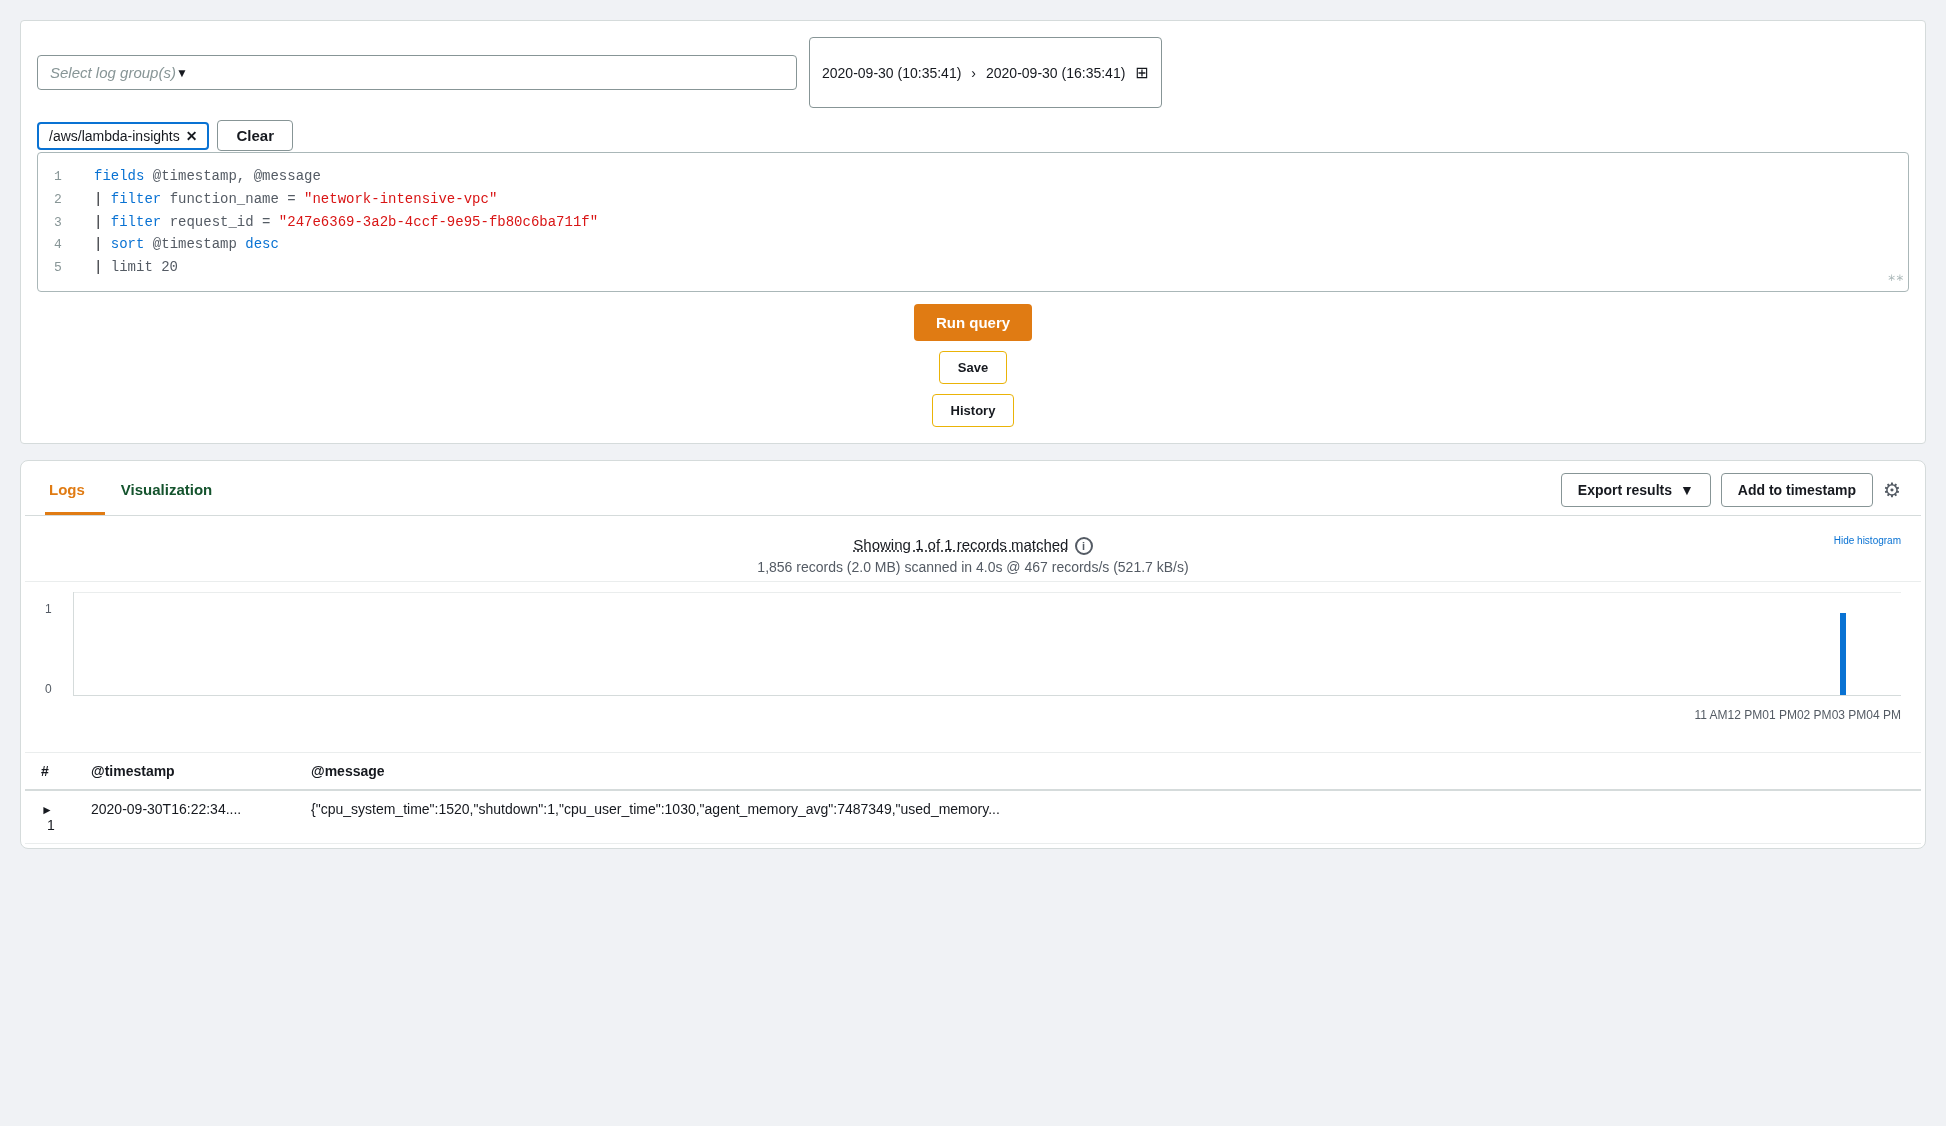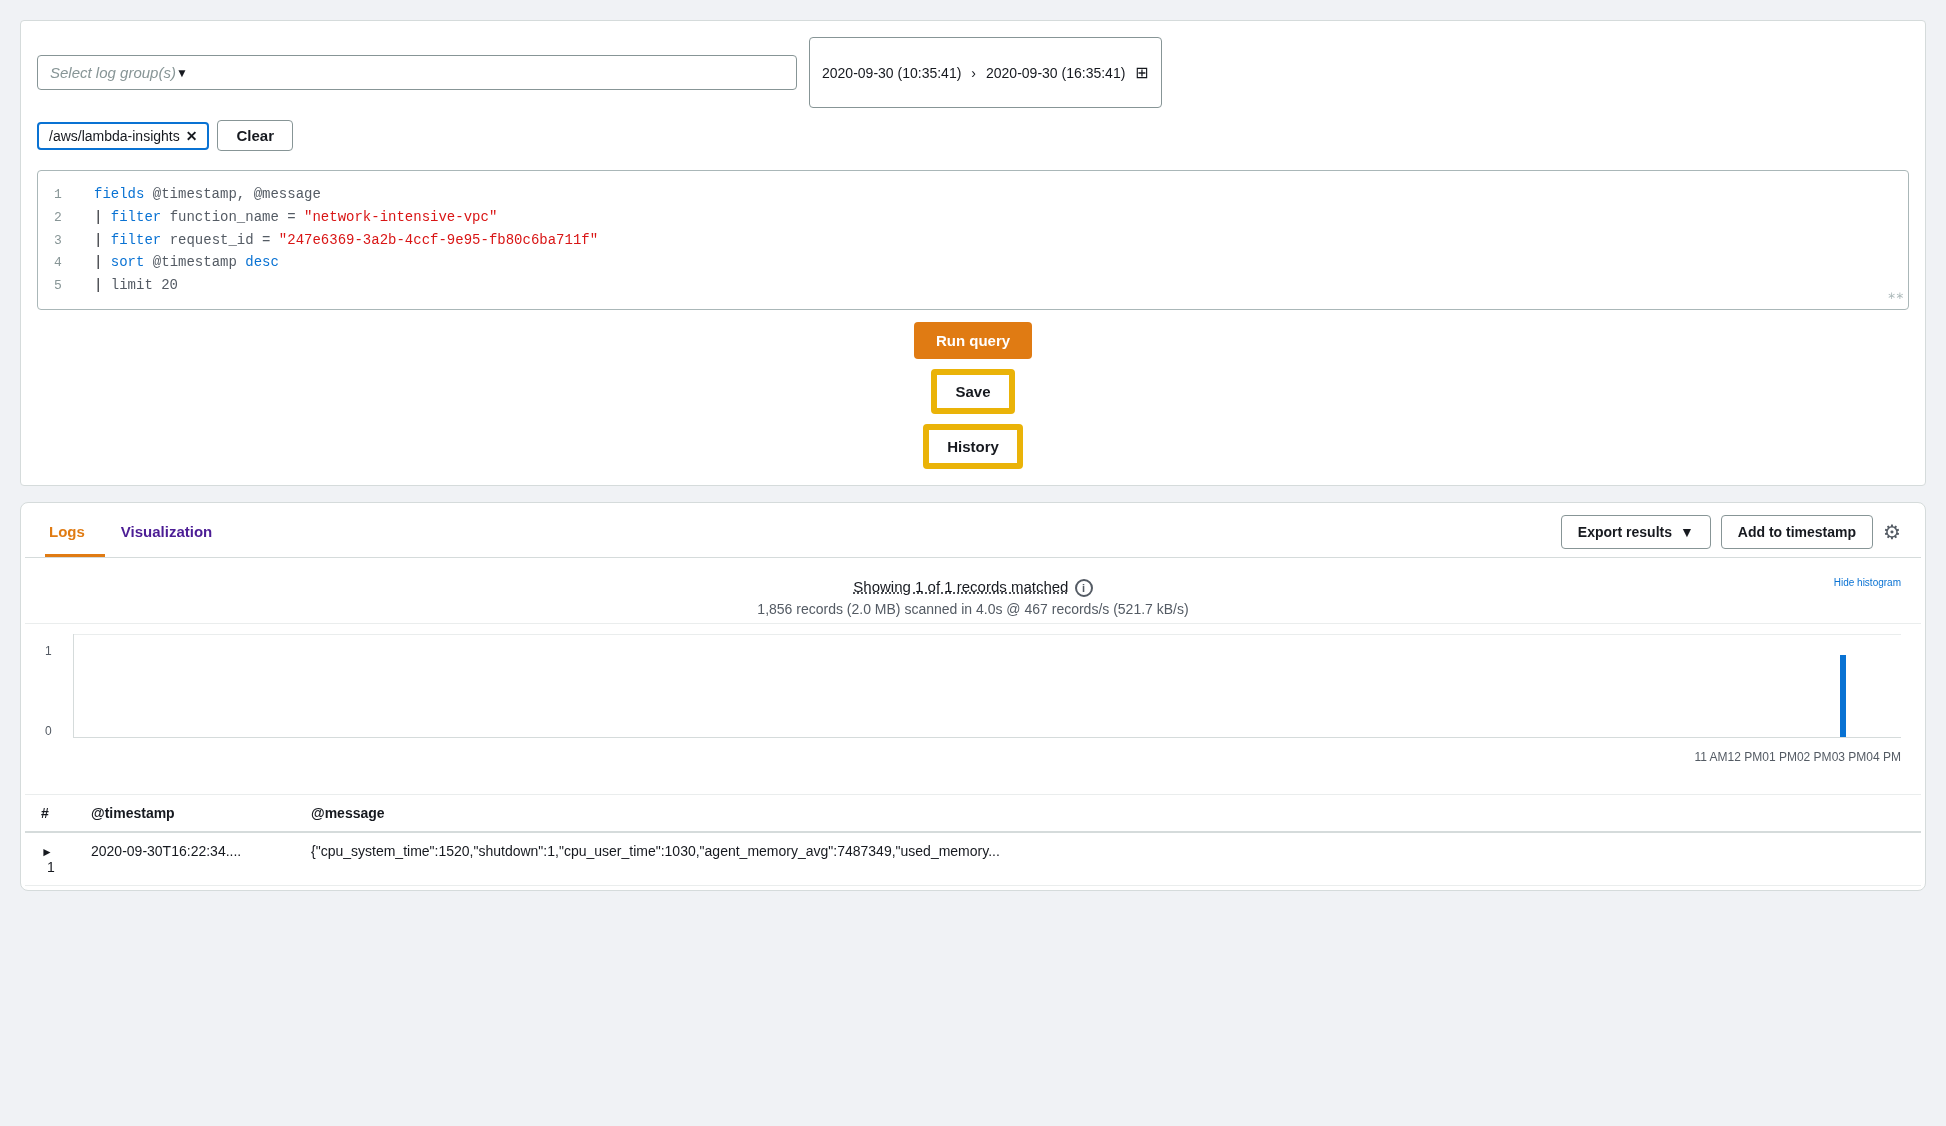--- a/index.html
+++ b/index.html
@@ -68,21 +68,21 @@
     .calendar-icon {
       font-size: 16px;
       color: #16191f;
       cursor: pointer;
     }
 
     .tags-row {
       display: flex;
       align-items: center;
       gap: 8px;
-      margin-bottom: 19px;
+      margin-bottom: 1px;
     }
 
     .tag {
       display: flex;
       align-items: center;
       gap: 6px;
       border: 2px solid #0972d3;
       border-radius: 4px;
       padding: 4px 10px;
       font-size: 14px;
@@ -164,25 +164,25 @@
       color: #fff;
       border: none;
       border-radius: 4px;
       padding: 10px 22px;
       font-size: 15px;
       font-weight: 700;
       cursor: pointer;
     }
 
     .save-btn, .history-btn {
-      border: 6px solid #eab308;
+      border: 1px solid #eab308;
       border-radius: 4px;
       padding: 8px 18px;
       background: #fff;
-      font-size: 15px;
+      font-size: 13px;
       font-weight: 600;
       cursor: pointer;
       color: #16191f;
     }
 
     
     .bottom-panel {
       background: #fff;
       border: 1px solid #d5dbdb;
       border-radius: 8px;
@@ -196,21 +196,21 @@
       align-items: center;
       border-bottom: 1px solid #d5dbdb;
       padding: 0 20px;
     }
 
     .tab {
       padding: 16px 20px 14px 4px;
       font-size: 15px;
       font-weight: 600;
       cursor: pointer;
-      color: #4c1d95;
+      color: #14532d;
       border-bottom: 3px solid transparent;
       margin-right: 12px;
     }
 
     .tab.active {
       color: #e07b13;
       border-bottom: 3px solid #e07b13;
     }
 
     .tab-spacer { flex: 1; }

